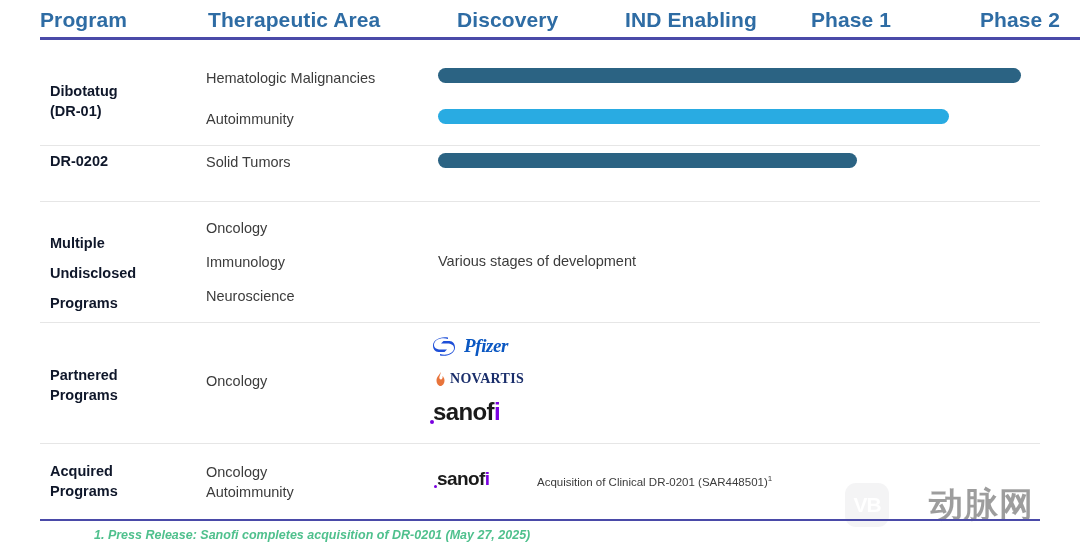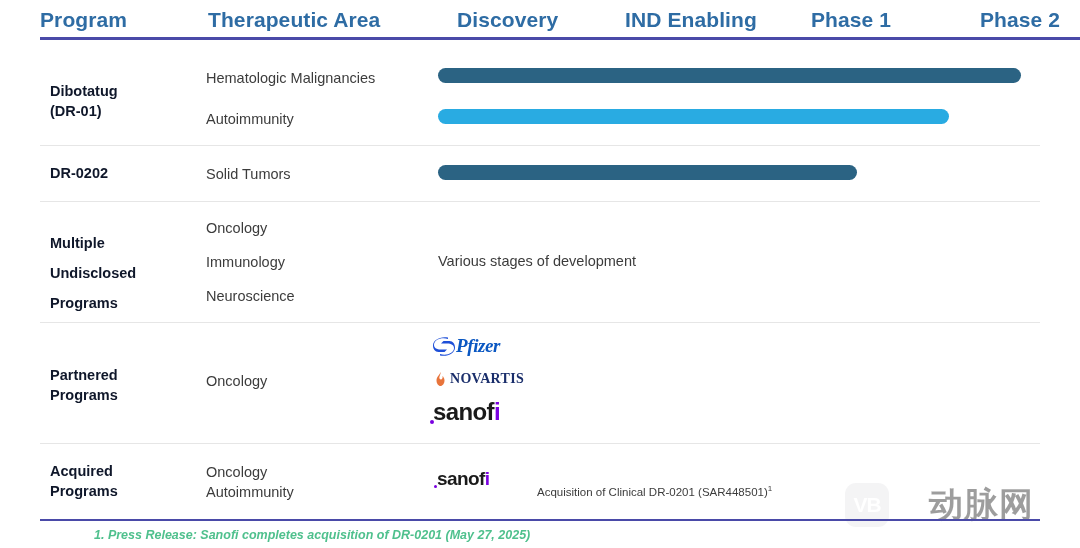--- a/index.html
+++ b/index.html
@@ -59,21 +59,21 @@
   }
   .small-note{
     position:absolute;
     font-size:11.5px;color:#3c3c3c;white-space:nowrap;
   }
   .small-note sup{font-size:8px;vertical-align:super;}
 
   
   .logo{position:absolute;white-space:nowrap;}
 
-  .pfizer-wrap{display:flex;align-items:center;gap:1px;}
+  .pfizer-wrap{display:flex;align-items:center;gap:9px;}
   .pfizer-mark{width:22px;height:19px;display:block;}
   .pfizer-text{
     font-family:"Liberation Serif","DejaVu Serif",serif;
     font-style:italic;font-weight:bold;font-size:19px;
     color:#0a57c2;letter-spacing:-.4px;
   }
 
   .novartis-wrap{display:flex;align-items:center;gap:4px;}
   .novartis-mark{width:11px;height:14px;display:block;}
   .novartis-text{
@@ -140,21 +140,21 @@
 (DR-01)</div>
 
     <div class="area-label" style="top:12px">Hematologic Malignancies</div>
     <div class="bar" style="left:438px;top:13px;width:583px;background:#2b6383"></div>
 
     <div class="area-label" style="top:53px">Autoimmunity</div>
     <div class="bar" style="left:438px;top:54px;width:511px;background:#29abe2"></div>
   </div>
   <div class="row-divider" style="top:145px"></div>
 
-  <div class="row" style="top:146px;height:55px">
+  <div class="row" style="top:134px;height:55px">
     <div class="program-label" style="top:17px">DR-0202</div>
     <div class="area-label" style="top:17px">Solid Tumors</div>
     <div class="bar" style="left:438px;top:19px;width:419px;background:#2b6383"></div>
   </div>
   <div class="row-divider" style="top:201px"></div>
 
   <div class="row" style="top:202px;height:120px">
     <div class="program-label" style="top:26px;line-height:30px">Multiple
 Undisclosed
 Programs</div>
@@ -198,21 +198,21 @@
     <div class="program-label" style="top:17px;line-height:20px">Acquired
 Programs</div>
     <div class="area-label" style="top:18px;line-height:20px">Oncology
 Autoimmunity</div>
 
     <div class="logo sanofi-text sanofi-small" style="left:437px;top:24px">
       <span>s</span><span>anof</span><span class="dot">i</span>
       <span style="position:absolute;left:-3px;bottom:2px;width:3px;height:3px;border-radius:50%;background:#7a00e0"></span>
     </div>
 
-    <div class="small-note" style="left:537px;top:40px">
+    <div class="small-note" style="left:537px;top:30px">
       <span>Acquisition of Clinical DR-0201 (SAR448501)</span><sup>1</sup>
     </div>
   </div>
 
   <div id="watermark">
     <div class="wm-badge">VB</div>
     <div class="wm-text">动脉网</div>
   </div>
 
   <div id="footer-rule"></div>

